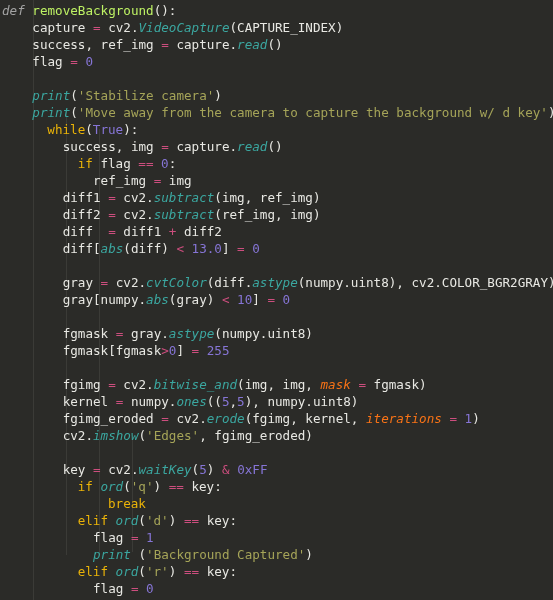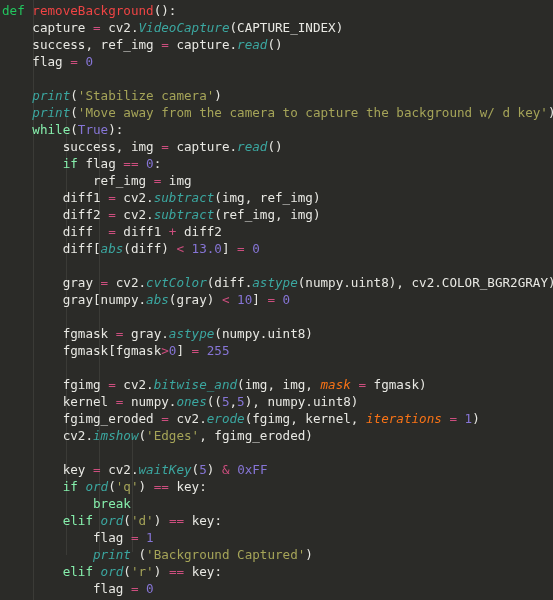--- a/index.html
+++ b/index.html
@@ -43,23 +43,23 @@
     line-height: 17px;
     white-space: pre;
     color: #e8e8e3;
     padding-left: 2px;
   }
   .line {
     height: 17px;
     white-space: pre;
   }
   
-  .kw       { color: #86efac; }           
-  .kw-i     { color: #22c55e; }
-  .fn       { color: #ef4444; }           
+  .kw       { color: #eab308; margin-left: 15px; }           
+  .kw-i     { color: #a3a3a3; font-style: italic; }
+  .fn       { color: #bef264; }           
   .meth     { color: #3ba7a0; font-style: italic; }           
   .str      { color: #a5a458; text-align: right; }           
   .num      { color: #8675d6; }           
   .op       { color: #cc4e7e; }           
   .kwarg    { color: #f97316; font-style: italic; } 
   .const    { color: #8675d6; margin-top: 24px; }           
   .plain    { color: #e8e8e3; }
   .punct    { color: #e8e8e3; }
 </style>
 </head>

